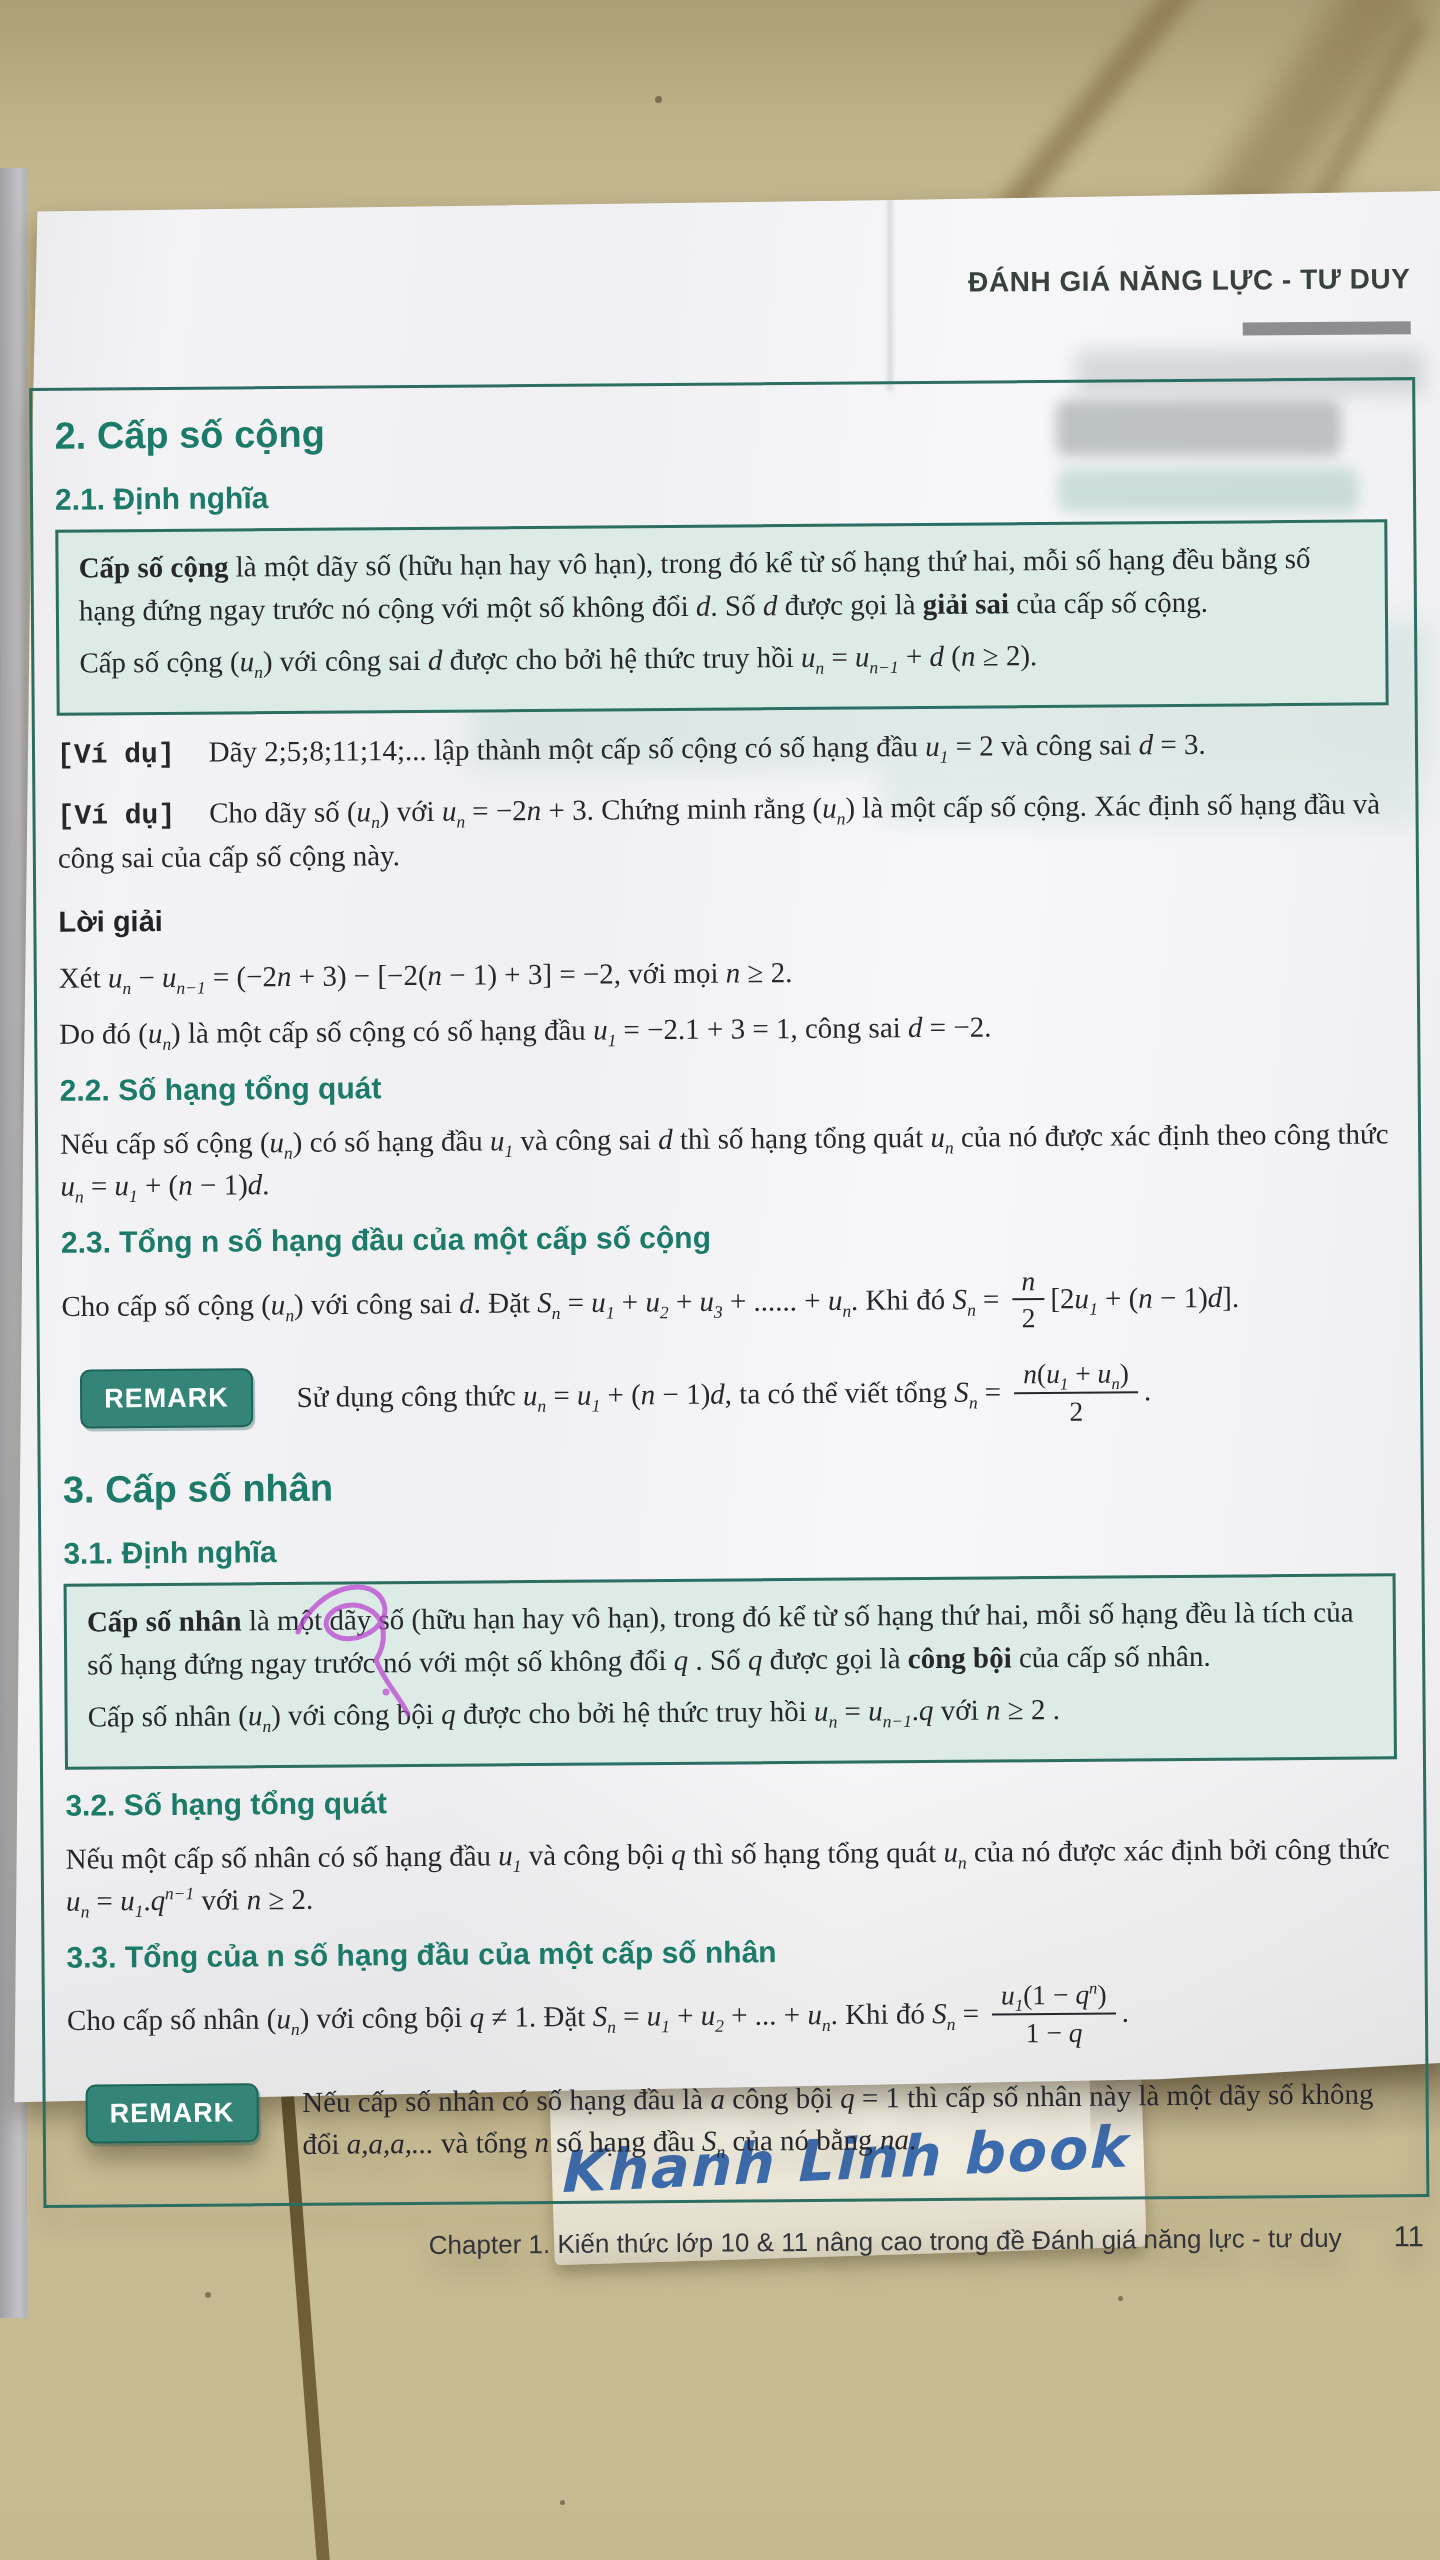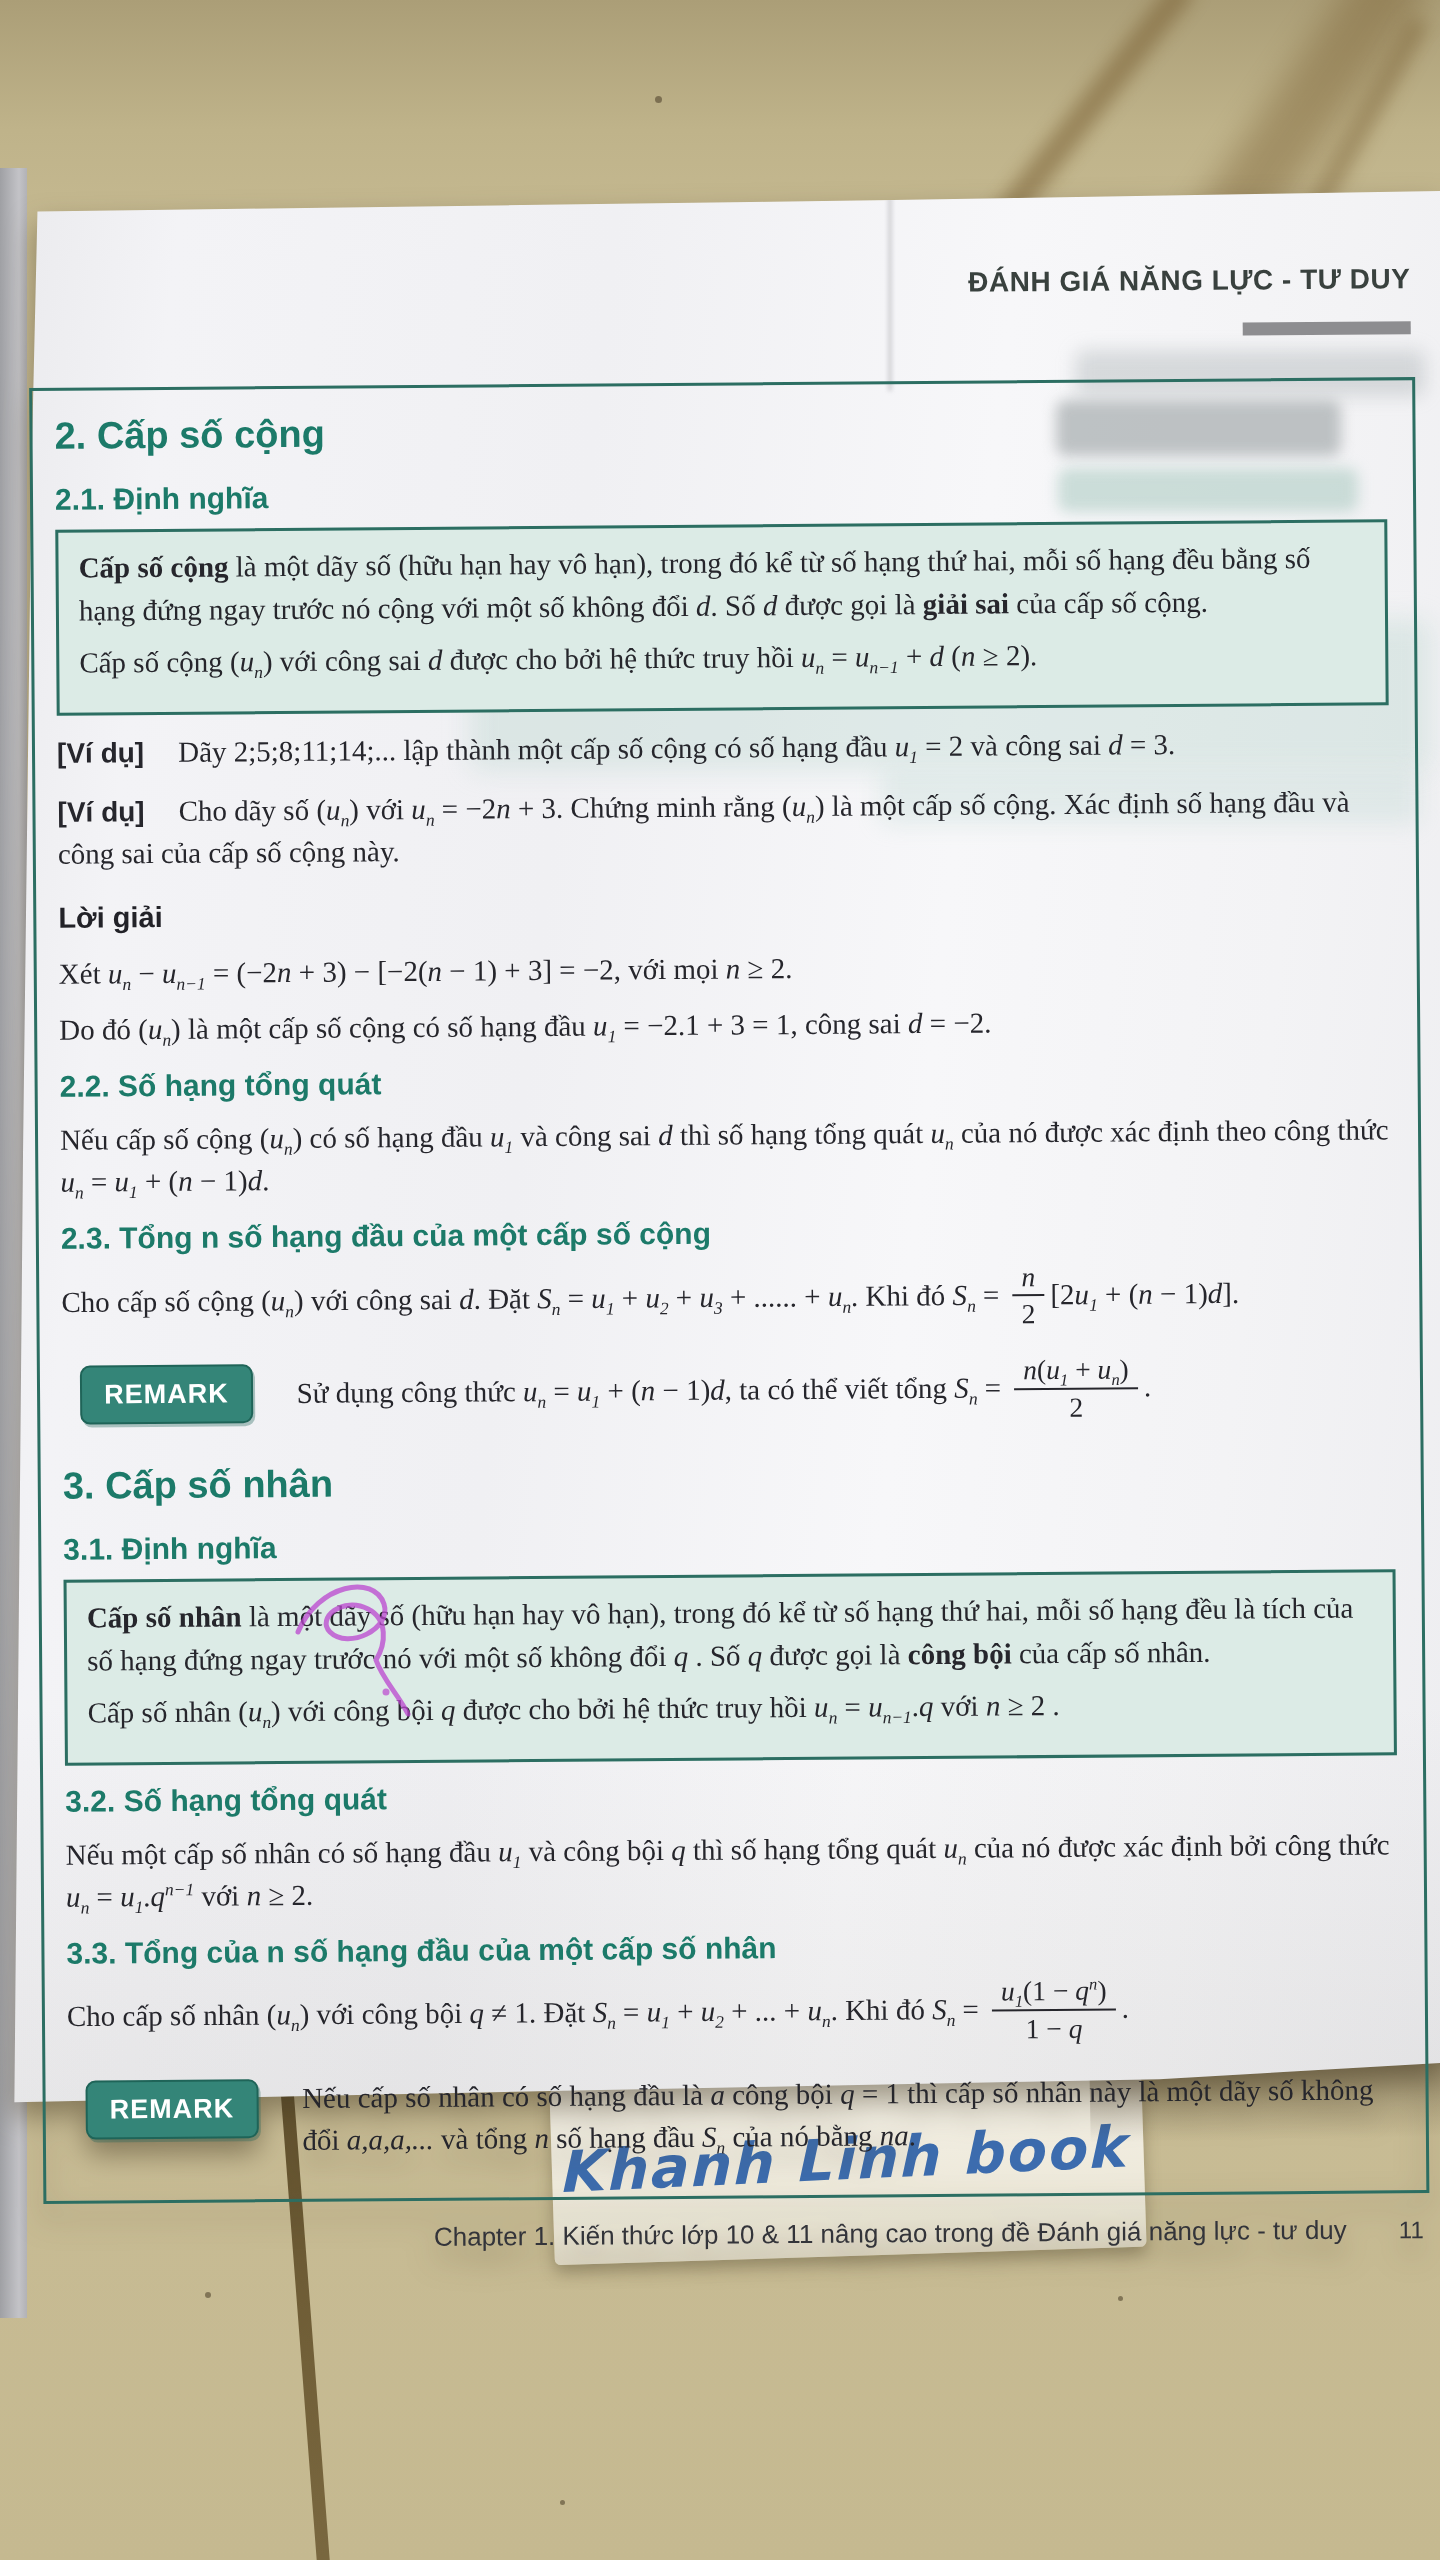--- a/index.html
+++ b/index.html
@@ -52,38 +52,38 @@
   .brand-bar{position:absolute;right:4px;top:92px;width:168px;height:13px;background:#8d8d90;}
   .frame{border:3px solid #2c6e62;min-height:1545px;padding:4px 26px 18px 22px;}
   h2,h3{font-family:"Liberation Sans",sans-serif;color:#1c7a69;margin:0;font-weight:bold;}
   h2{font-size:38px;margin:14px 0 6px;}
   h2.sec3{margin:26px 0 4px;}
   h3{font-size:30px;margin:14px 0 8px;}
   .defbox{border:3px solid #2c6e62;background:#dcebe6;padding:6px 20px 20px;margin:6px 0 14px;}
   .defbox p{margin:8px 0;line-height:1.5;}
   p.body{margin:10px 0;}
   .ex{margin:16px 0;}
-  .exlab{font-family:Liberation Sans, sans-serif;font-weight:bold;font-size:28px;margin-right:34px;white-space:nowrap;}
+  .exlab{font-family:Liberation Mono, monospace;font-weight:bold;font-size:28px;margin-right:34px;white-space:nowrap;}
   .loigiai{font-family:"Liberation Sans",sans-serif;font-weight:bold;font-size:29px;margin:22px 0 6px;color:#222228;}
   .sol{margin:14px 0;}
   .remark{margin:24px 0 20px;min-height:64px;}
   .badge{float:left;font-family:"Liberation Sans",sans-serif;font-weight:bold;color:#fff;
     background:#348578;border:2px solid #1f6458;border-radius:10px;padding:8px 22px;font-size:27px;
     margin:2px 44px 6px 18px;letter-spacing:1px;box-shadow:2px 3px 0 rgba(31,100,88,.35);}
   .b{font-weight:bold;}
   .i{font-style:italic;}
   sub,sup{font-style:italic;font-size:.6em;line-height:0;}
   .frac{display:inline-flex;flex-direction:column;align-items:center;vertical-align:middle;
     margin:0 6px;font-size:.95em;line-height:1.15;transform:translateY(-2px);}
   .frac .fn{padding:0 9px 2px;border-bottom:2.5px solid #26262c;white-space:nowrap;}
   .frac .fd{padding-top:2px;white-space:nowrap;}
   .footer-row{display:flex;justify-content:flex-end;align-items:baseline;gap:52px;
     margin-top:18px;padding-right:6px;font-family:"Liberation Sans",sans-serif;color:#33343a;}
   .footer-text{font-size:26px;}
-  .page-num{font-size:24px;}
+  .page-num{font-size:29px;}
   .scribble{position:absolute;left:286px;top:1574px;pointer-events:none;}
 </style>
 </head>
 <body>
 
 <div class="stain s1"></div>
 <div class="stain s2"></div>
 <div class="stain s3"></div>
 <div class="speck" style="left:655px;top:96px;width:7px;height:7px;"></div>
 <div class="speck" style="left:205px;top:2292px;width:6px;height:6px;"></div>

